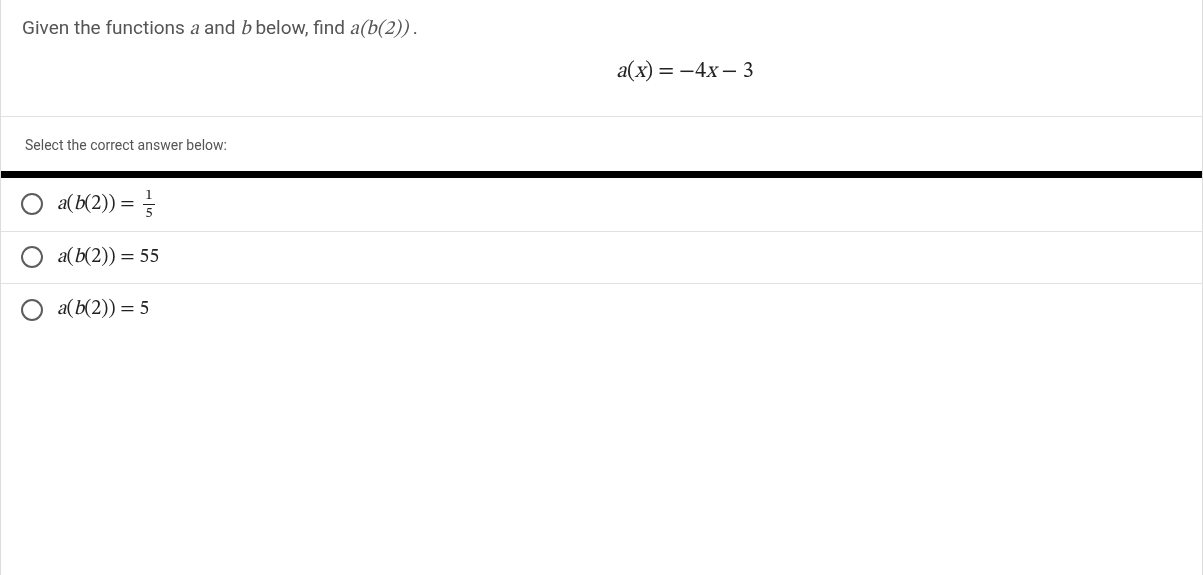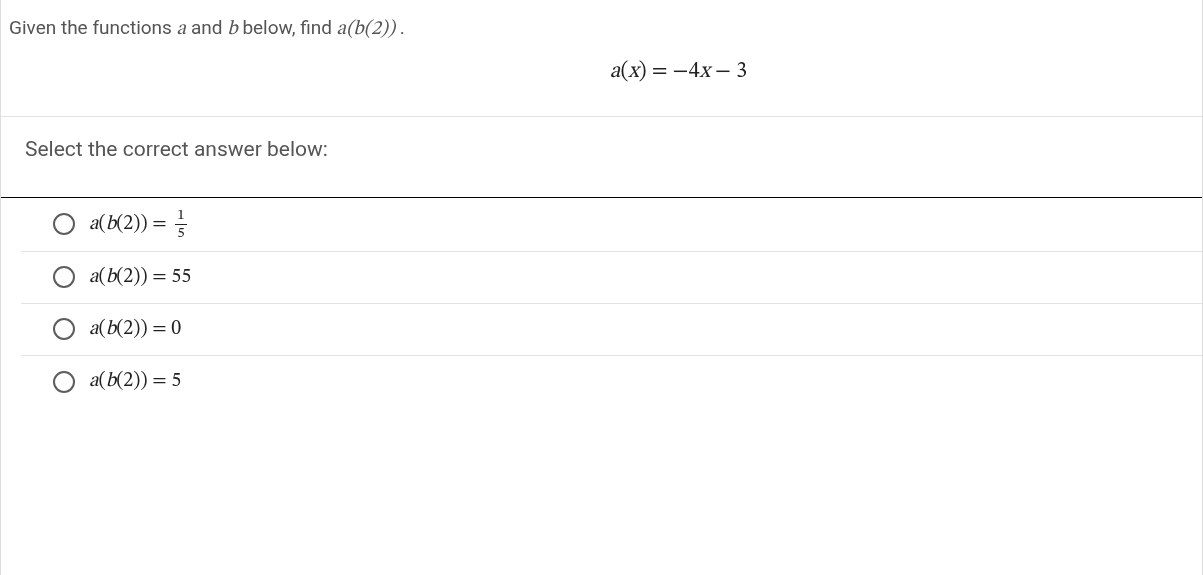--- a/index.html
+++ b/index.html
@@ -13,50 +13,49 @@
     width: 1203px;
     height: 575px;
   }
   .container {
     border-left: 1px solid #ddd;
     border-right: 1px solid #ddd;
     width: 1203px;
     height: 575px;
   }
   .question-block {
-    padding: 16px 24px 28px 8px;
+    padding: 16px 24px 28px 21px;
     border-bottom: 1px solid #e2e2e2;
   }
   .question-text { font-size: 19px; color: #555; margin: 0 0 14px 0; }
   .math-var { font-family: "Cambria Math", "STIX Two Math", Georgia, serif; font-style: italic; font-size: 20px; }
   .equations {
     text-align: center;
     font-family: "Cambria Math", "STIX Two Math", Georgia, serif;
     font-size: 22px;
     color: #222;
     line-height: 1.45;
     margin-top: 12px;
     padding-left: 170px;
   }
   .eq-line { display: block; }
   .prompt-row {
-    padding: 20px 24px 36px 24px;
-    border-bottom: 1px solid #000000;
-    font-size: 21px;
+    padding: 20px 24px 18px 24px;
+    border-bottom: 7px solid #000000;
+    font-size: 14px;
     color: #555;
   }
   .options { }
   .option-row {
     display: flex;
     align-items: center;
     border-bottom: 1px solid #e2e2e2;
-    padding: 10px 32px;
+    padding: 10px 20px;
     min-height: 52px;
     cursor: pointer;
-    margin-left: 20px;
   }
   .option-row:last-child { border-bottom: none; align-items: center; }
   .radio {
     width: 22px;
     height: 22px;
     border: 2px solid #5d5d5d;
     border-radius: 50%;
     margin-right: 14px;
     flex-shrink: 0;
     background: #fff;
@@ -118,26 +117,20 @@
       </span>
     </label>
 
     <label class="option-row">
       <span class="radio"></span>
       <span class="option-text">
         <span>a<span class="upright">(</span>b<span class="upright">(2)) = </span><span class="upright">55</span></span>
       </span>
     </label>
 
-    <label class="option-row">
-      <span class="radio"></span>
-      <span class="option-text">
-        <span>a<span class="upright">(</span>b<span class="upright">(2)) = </span><span class="upright">0</span></span>
-      </span>
-    </label>
 
 
     <label class="option-row">
       <span class="radio"></span>
       <span class="option-text">
         <span>a<span class="upright">(</span>b<span class="upright">(2)) = </span><span class="upright">5</span></span>
       </span>
     </label>
 
   </div>

